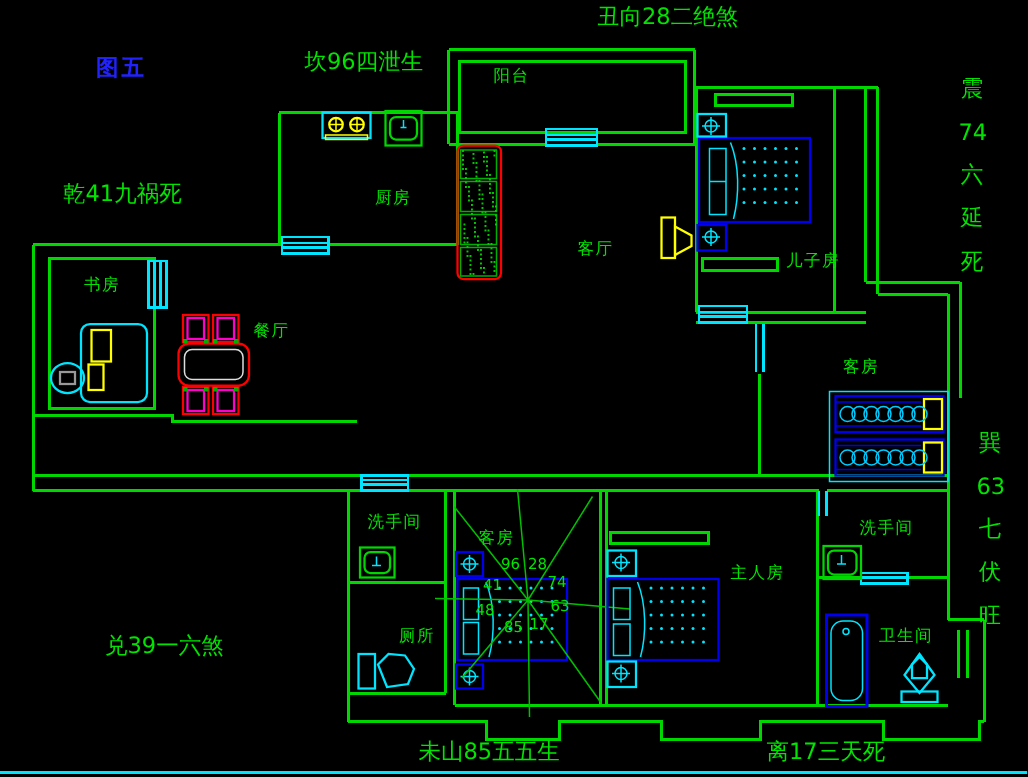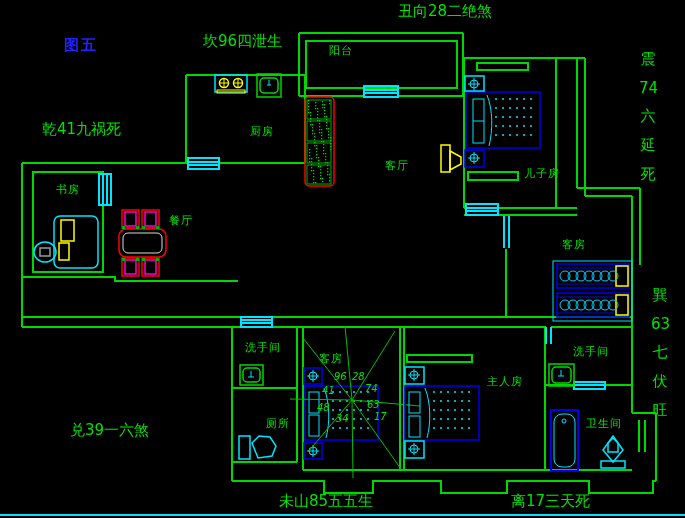--- a/index.html
+++ b/index.html
@@ -5,21 +5,21 @@
   html,body{margin:0;padding:0;background:#000;}
   #canvas{position:relative;width:685px;height:518px;background:#000;overflow:hidden;
           font-family:"DejaVu Sans",sans-serif;}
   #plan{position:absolute;left:0;top:0;}
   .lbl{position:absolute;color:#00e400;font-size:11px;line-height:1;white-space:nowrap;
        letter-spacing:1px;}
   .fs{font-size:15px;letter-spacing:0;text-align:center;}
   .fig{color:#2222ff;font-weight:bold;font-size:15px;letter-spacing:2px;text-align:right;}
   .vstack{position:absolute;display:flex;flex-direction:column;gap:10px;color:#00e400;
           font-size:15px;text-align:center;width:18px;}
-  .cnum{position:absolute;color:#00e400;font-size:10px;line-height:1;font-style:italic;}
+  .cnum{position:absolute;color:#00e400;font-size:10px;line-height:1;}
 </style>
 </head>
 <body>
 
 <div id="canvas">
 
 <svg id="plan" width="685" height="518" viewBox="0 0 685 518">
 
   <g stroke="#00d600" stroke-width="2" fill="none" shape-rendering="crispEdges">
 
@@ -518,17 +518,17 @@
 <div class="lbl" style="left:266px;top:418px">厕所</div>
 <div class="lbl" style="left:487px;top:376px">主人房</div>
 <div class="lbl" style="left:573px;top:346px">洗手间</div>
 <div class="lbl" style="left:586px;top:418px">卫生间</div>
 
 <div class="cnum" style="left:322px;top:386px">41</div>
 <div class="cnum" style="left:334px;top:372px">96</div>
 <div class="cnum" style="left:352px;top:372px">28</div>
 <div class="cnum" style="left:365px;top:384px">74</div>
 <div class="cnum" style="left:367px;top:400px">63</div>
-<div class="cnum" style="left:374px;top:412px">17</div>
-<div class="cnum" style="left:336px;top:414px">34</div>
+<div class="cnum" style="left:353px;top:412px">17</div>
+<div class="cnum" style="left:336px;top:414px">85</div>
 <div class="cnum" style="left:317px;top:403px">48</div>
 
 </div>
 
 </body></html>

